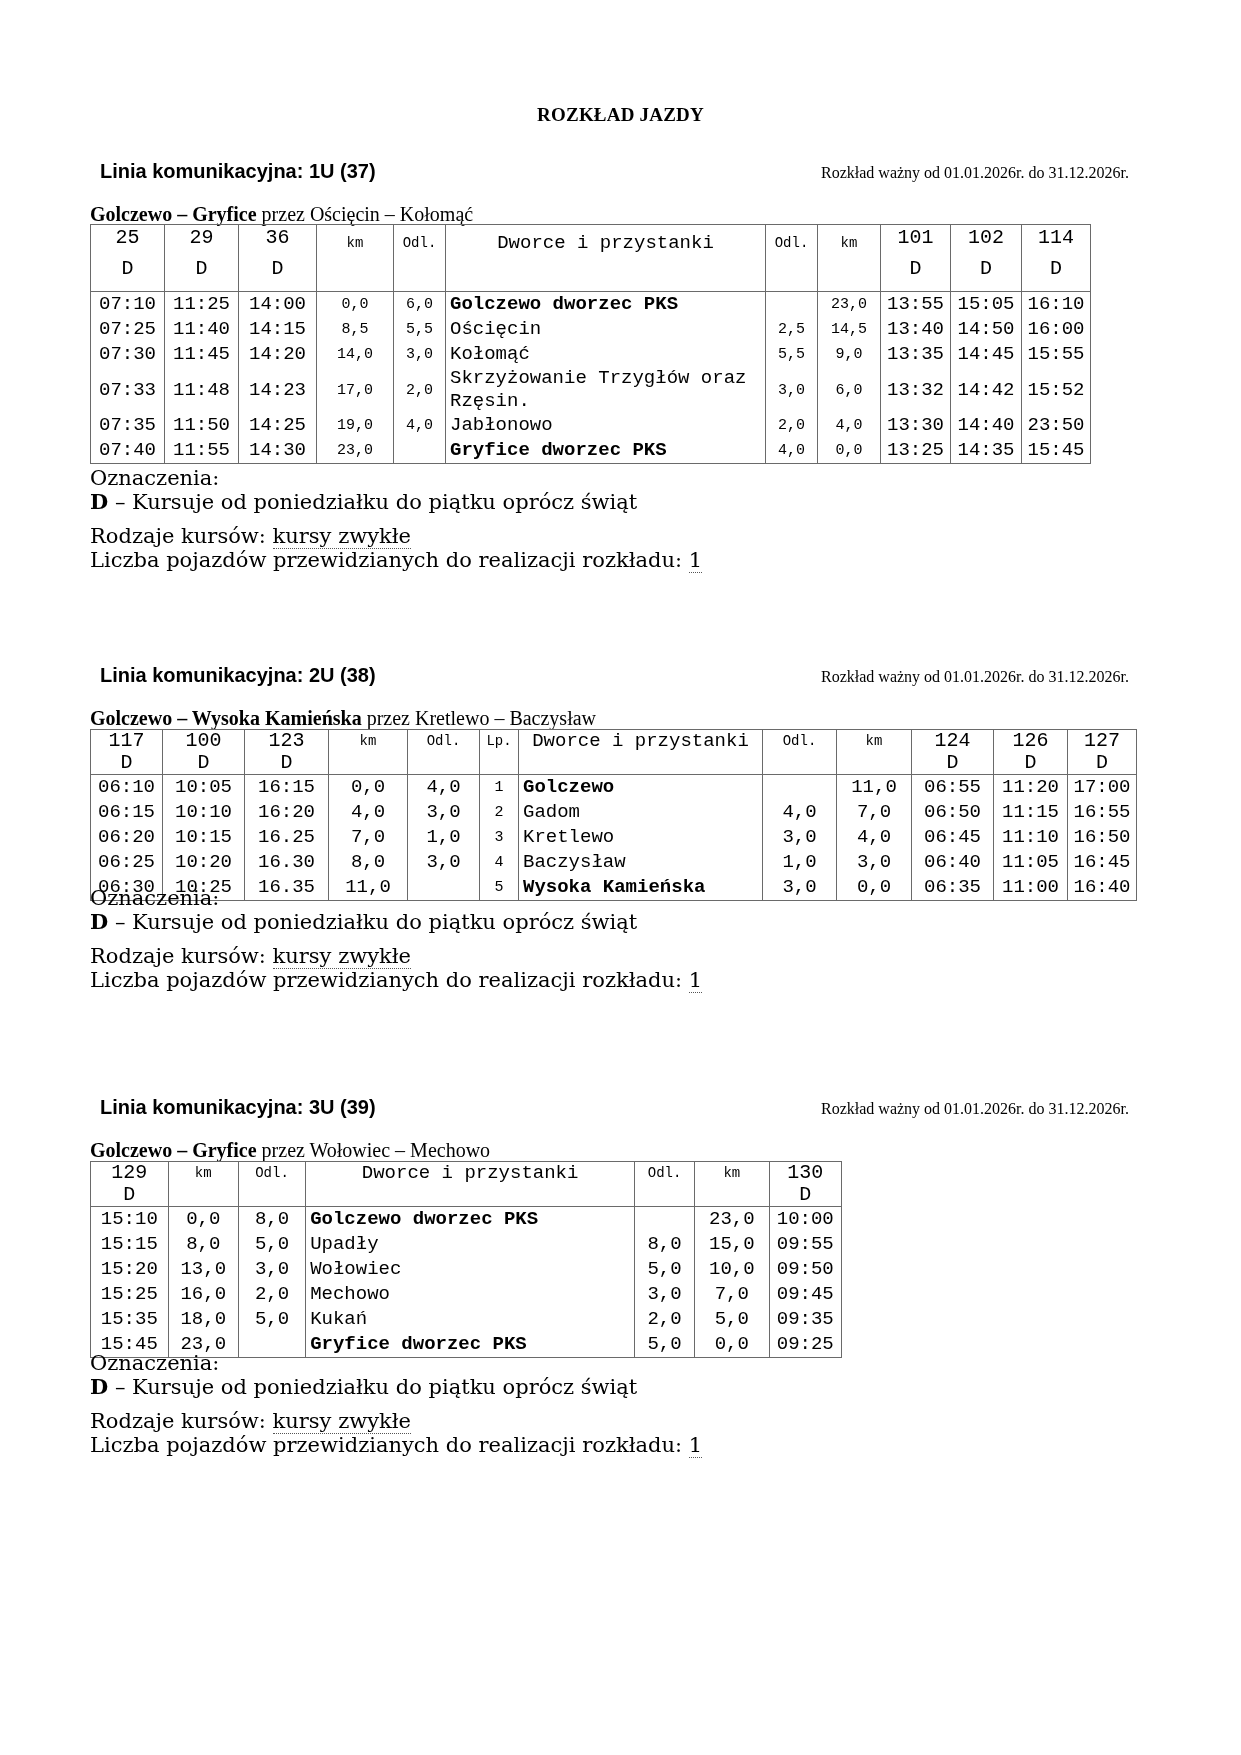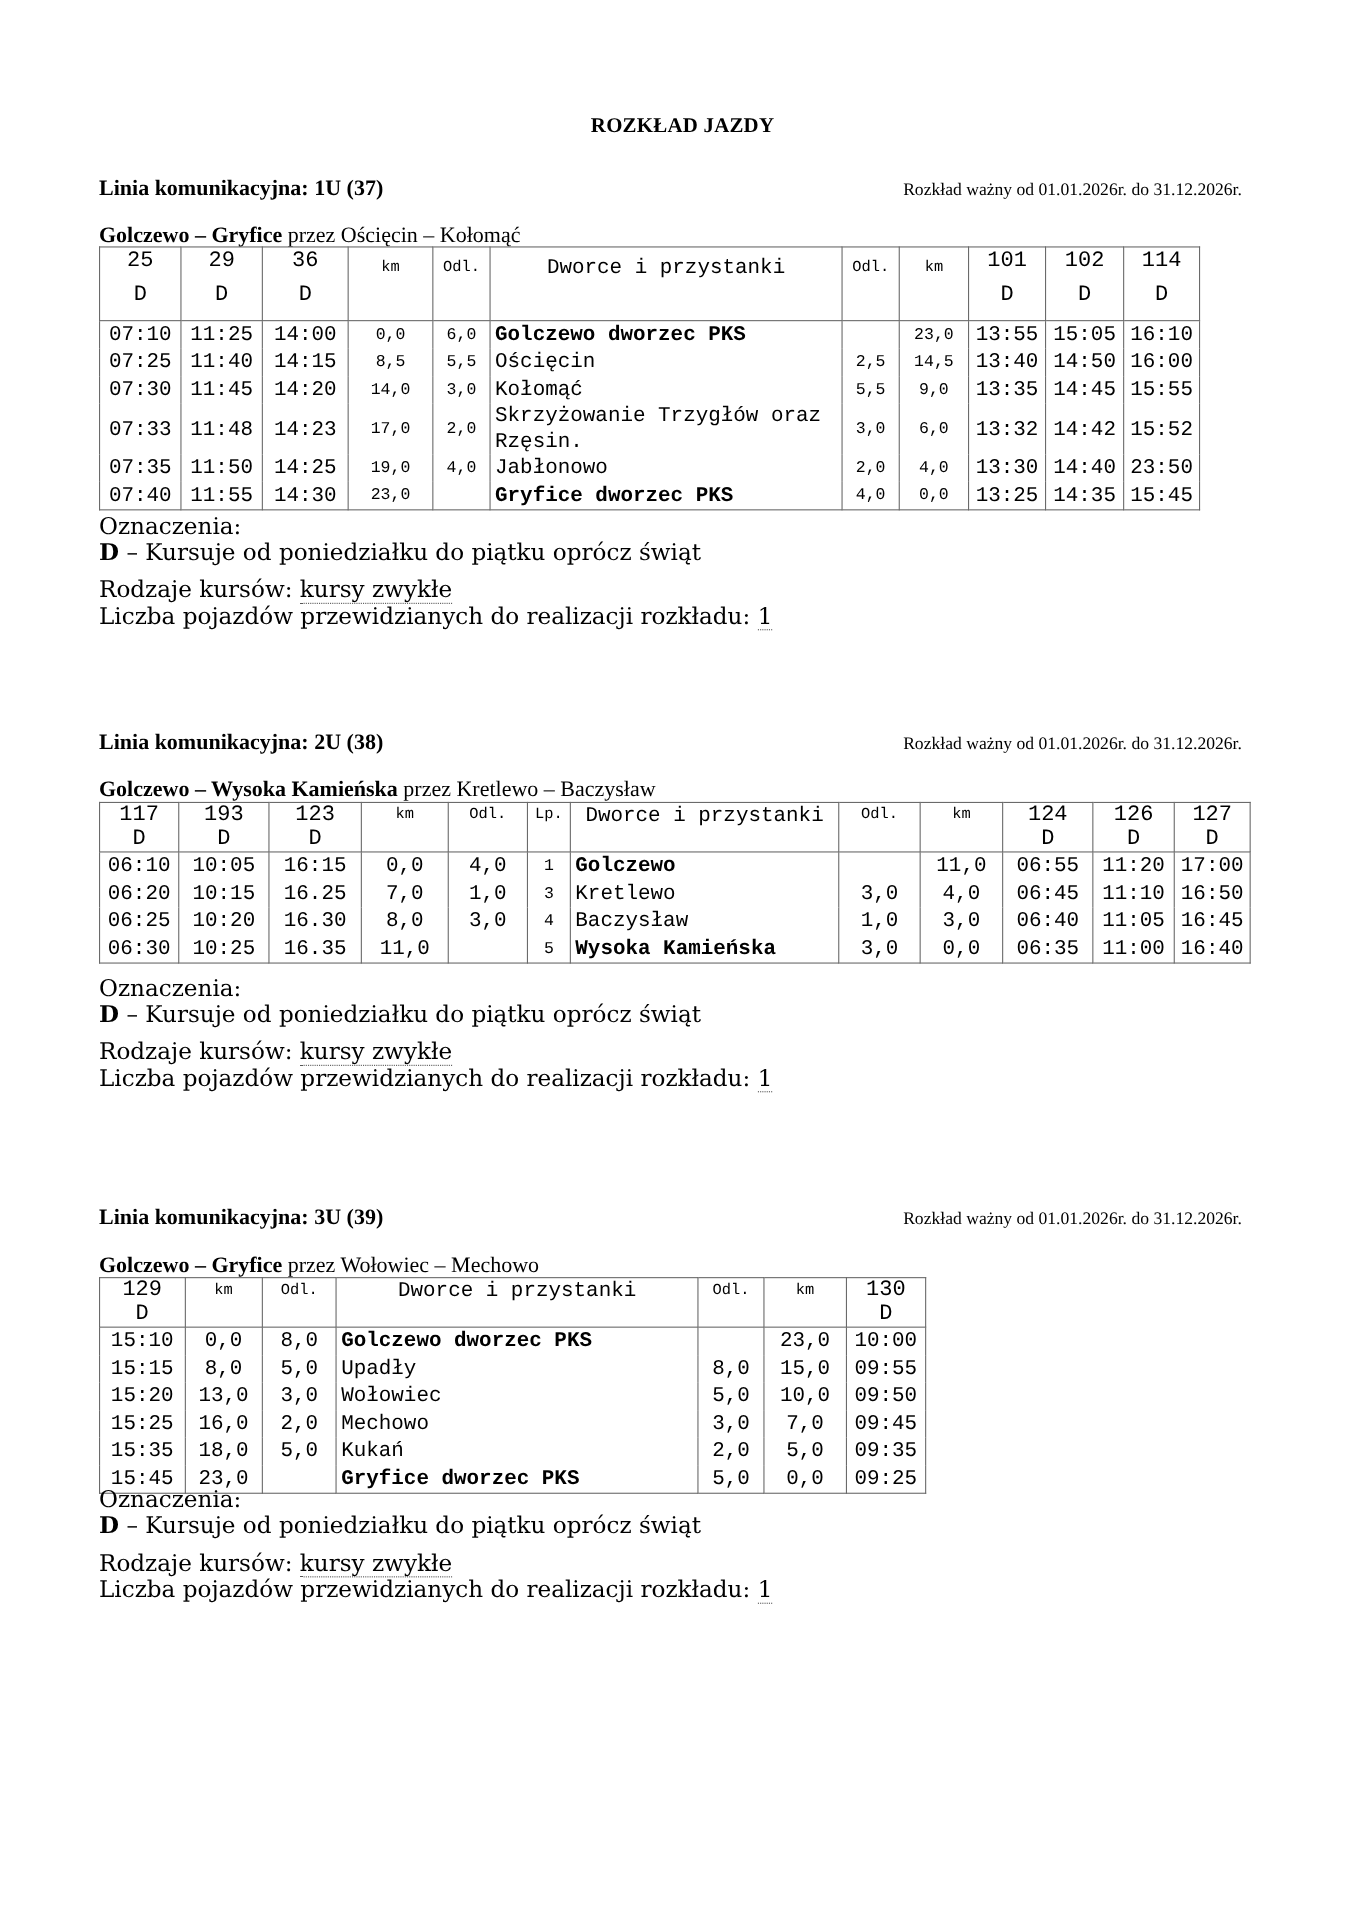--- a/index.html
+++ b/index.html
@@ -1,19 +1,19 @@
 <!DOCTYPE html>
 <html><head>
 <meta charset="utf-8">
 <style>
   html, body { margin: 0; padding: 0; background: #ffffff; }
   body { width: 1241px; height: 1755px; position: relative; font-family: "DejaVu Serif", serif; color: #000; }
   .abs { position: absolute; }
   .doc-title { left: 0; width: 1241px; top: 104px; text-align: center; font-family: "Liberation Serif", serif; font-weight: bold; font-size: 19px; letter-spacing: 0.2px; }
-  .line-head { left: 90px; font-family: Liberation Serif, serif; font-weight: bold; font-size: 20px; }
+  .line-head { left: 100px; font-family: Liberation Sans, sans-serif; font-weight: bold; font-size: 20px; }
   .validity { right: 112px; font-family: "Liberation Serif", serif; font-size: 16px; }
   .route { left: 90px; font-family: "Liberation Serif", serif; font-size: 20px; }
   .route b { font-weight: bold; }
   table.tt { position: absolute; left: 90px; border-collapse: collapse; font-family: Liberation Mono, monospace; font-size: 19px; table-layout: fixed; }
   table.tt td, table.tt th { border-left: 1.5px solid #6a6a6a; border-right: 1.5px solid #6a6a6a; padding: 0 4px; white-space: nowrap; line-height: 25px; }
   table.tt thead th { border-top: 1.5px solid #6a6a6a; border-bottom: 1.5px solid #6a6a6a; font-weight: normal; vertical-align: top; }
   table.tt tbody tr:last-child td { border-bottom: 1.5px solid #6a6a6a; }
   .hnum { font-weight: bold; font-size: 20px; text-align: center; }
   .hsmall { font-size: 14px; text-align: center; }
   .hstop { font-size: 19px; text-align: center; }
@@ -173,21 +173,21 @@
     <col style="width:244px">
       <col style="width:74px">
       <col style="width:75px">
       <col style="width:82px">
       <col style="width:74px">
       <col style="width:69px">
   </colgroup>
   <thead>
     <tr>
       <th class="hnum"><span>117</span><br><span>D</span></th>
-      <th class="hnum"><span>193</span><br><span>D</span></th>
+      <th class="hnum"><span>100</span><br><span>D</span></th>
       <th class="hnum"><span>123</span><br><span>D</span></th>
       <th class="hsmall">km</th>
       <th class="hsmall">Odl.</th>
       <th class="hsmall">Lp.</th>
       <th class="hstop">Dworce i przystanki</th>
       <th class="hsmall">Odl.</th>
       <th class="hsmall">km</th>
       <th class="hnum"><span>124</span><br><span>D</span></th>
       <th class="hnum"><span>126</span><br><span>D</span></th>
       <th class="hnum"><span>127</span><br><span>D</span></th>
@@ -202,20 +202,34 @@
       <td class="c">4,0</td>
       <td class="c sm">1</td>
       <td class="stop bold">Golczewo</td>
       <td class="c"></td>
       <td class="c">11,0</td>
       <td class="c">06:55</td>
       <td class="c">11:20</td>
       <td class="c">17:00</td>
     </tr>
     <tr>
+      <td class="c">06:15</td>
+      <td class="c">10:10</td>
+      <td class="c">16:20</td>
+      <td class="c">4,0</td>
+      <td class="c">3,0</td>
+      <td class="c sm">2</td>
+      <td class="stop">Gadom</td>
+      <td class="c">4,0</td>
+      <td class="c">7,0</td>
+      <td class="c">06:50</td>
+      <td class="c">11:15</td>
+      <td class="c">16:55</td>
+    </tr>
+    <tr>
       <td class="c">06:20</td>
       <td class="c">10:15</td>
       <td class="c">16.25</td>
       <td class="c">7,0</td>
       <td class="c">1,0</td>
       <td class="c sm">3</td>
       <td class="stop">Kretlewo</td>
       <td class="c">3,0</td>
       <td class="c">4,0</td>
       <td class="c">06:45</td>

